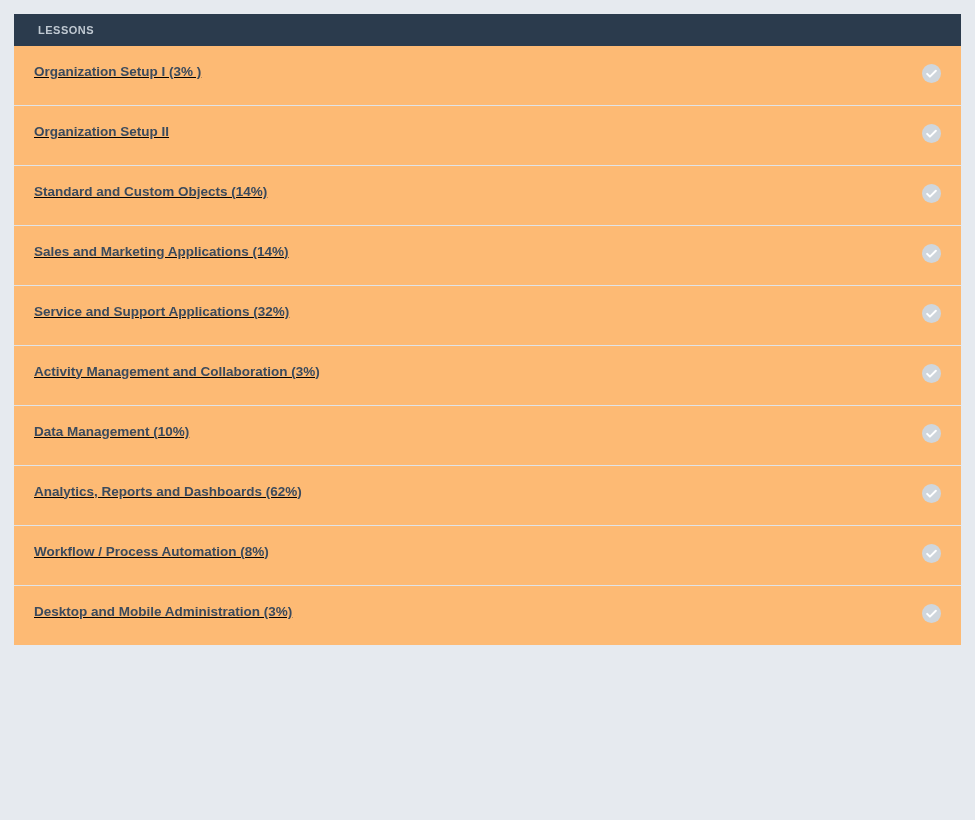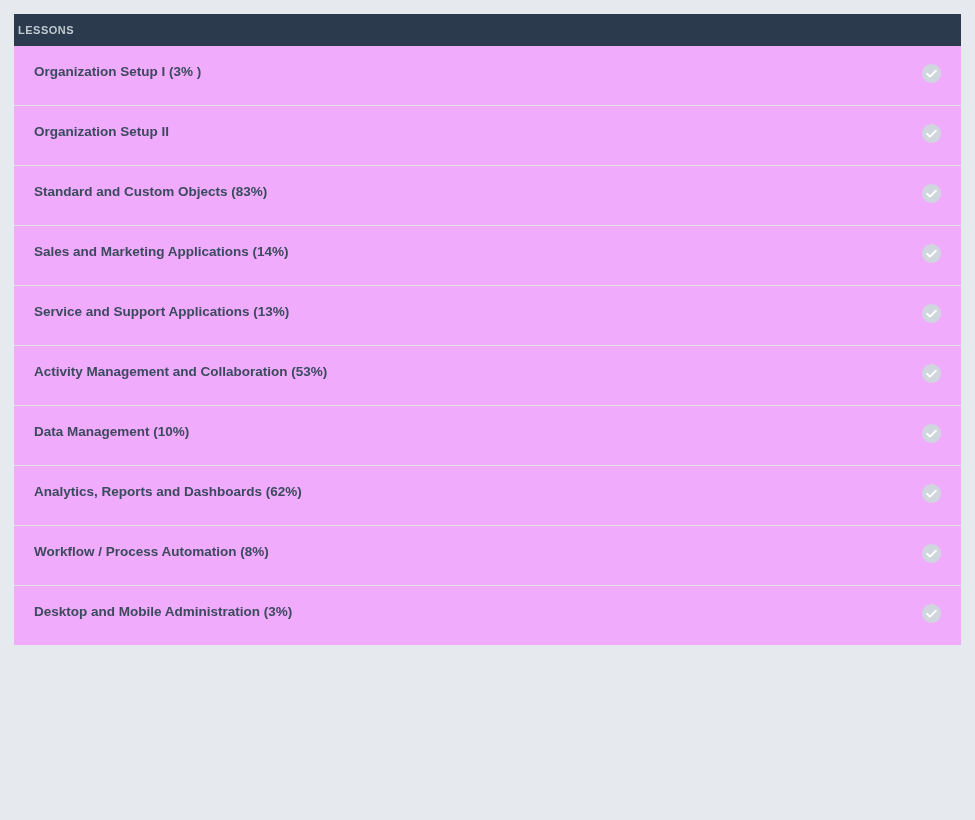--- a/index.html
+++ b/index.html
@@ -13,34 +13,35 @@
       width: 975px;
       height: 820px;
       padding: 0;
     }
     .container {
       margin: 14px;
       background-color: #ffffff;
     }
     .header {
       background-color: #2b3b4d;
-      padding: 10px 4px;
+      padding: 10px 24px;
       color: #c0c9d2;
       font-size: 11px;
       font-weight: 700;
       letter-spacing: 0.5px;
     }
     .lesson-row {
       display: flex;
       align-items: center;
       justify-content: space-between;
       padding: 13px 20px 22px 20px;
-      background-color: #f0abfc;
+      background-color: #fdba74;
       border-bottom: 1px solid #e0e4e8;
       cursor: pointer;
+      text-decoration: underline;
     }
     .lesson-row:last-child {
       border-bottom: none;
     }
     .lesson-title {
       color: #3b4a5c;
       font-size: 13.5px;
       font-weight: 700;
     }
     .check-icon {
@@ -73,48 +74,48 @@
       <div class="lesson-row">
         <span class="lesson-title">Organization Setup II</span>
         <span class="check-icon">
           <svg width="19" height="19" viewBox="0 0 24 24">
             <circle cx="12" cy="12" r="12" fill="#cfd6dd"></circle>
             <path d="M6.5 12.5 L10 16 L17.5 8.5" stroke="#ffffff" stroke-width="2.5" fill="none" stroke-linecap="round" stroke-linejoin="round"></path>
           </svg>
         </span>
       </div>
       <div class="lesson-row">
-        <span class="lesson-title">Standard and Custom Objects (83%)</span>
+        <span class="lesson-title">Standard and Custom Objects (14%)</span>
         <span class="check-icon">
           <svg width="19" height="19" viewBox="0 0 24 24">
             <circle cx="12" cy="12" r="12" fill="#cfd6dd"></circle>
             <path d="M6.5 12.5 L10 16 L17.5 8.5" stroke="#ffffff" stroke-width="2.5" fill="none" stroke-linecap="round" stroke-linejoin="round"></path>
           </svg>
         </span>
       </div>
       <div class="lesson-row">
         <span class="lesson-title">Sales and Marketing Applications (14%)</span>
         <span class="check-icon">
           <svg width="19" height="19" viewBox="0 0 24 24">
             <circle cx="12" cy="12" r="12" fill="#cfd6dd"></circle>
             <path d="M6.5 12.5 L10 16 L17.5 8.5" stroke="#ffffff" stroke-width="2.5" fill="none" stroke-linecap="round" stroke-linejoin="round"></path>
           </svg>
         </span>
       </div>
       <div class="lesson-row">
-        <span class="lesson-title">Service and Support Applications (13%)</span>
+        <span class="lesson-title">Service and Support Applications (32%)</span>
         <span class="check-icon">
           <svg width="19" height="19" viewBox="0 0 24 24">
             <circle cx="12" cy="12" r="12" fill="#cfd6dd"></circle>
             <path d="M6.5 12.5 L10 16 L17.5 8.5" stroke="#ffffff" stroke-width="2.5" fill="none" stroke-linecap="round" stroke-linejoin="round"></path>
           </svg>
         </span>
       </div>
       <div class="lesson-row">
-        <span class="lesson-title">Activity Management and Collaboration (53%)</span>
+        <span class="lesson-title">Activity Management and Collaboration (3%)</span>
         <span class="check-icon">
           <svg width="19" height="19" viewBox="0 0 24 24">
             <circle cx="12" cy="12" r="12" fill="#cfd6dd"></circle>
             <path d="M6.5 12.5 L10 16 L17.5 8.5" stroke="#ffffff" stroke-width="2.5" fill="none" stroke-linecap="round" stroke-linejoin="round"></path>
           </svg>
         </span>
       </div>
       <div class="lesson-row">
         <span class="lesson-title">Data Management (10%)</span>
         <span class="check-icon">

